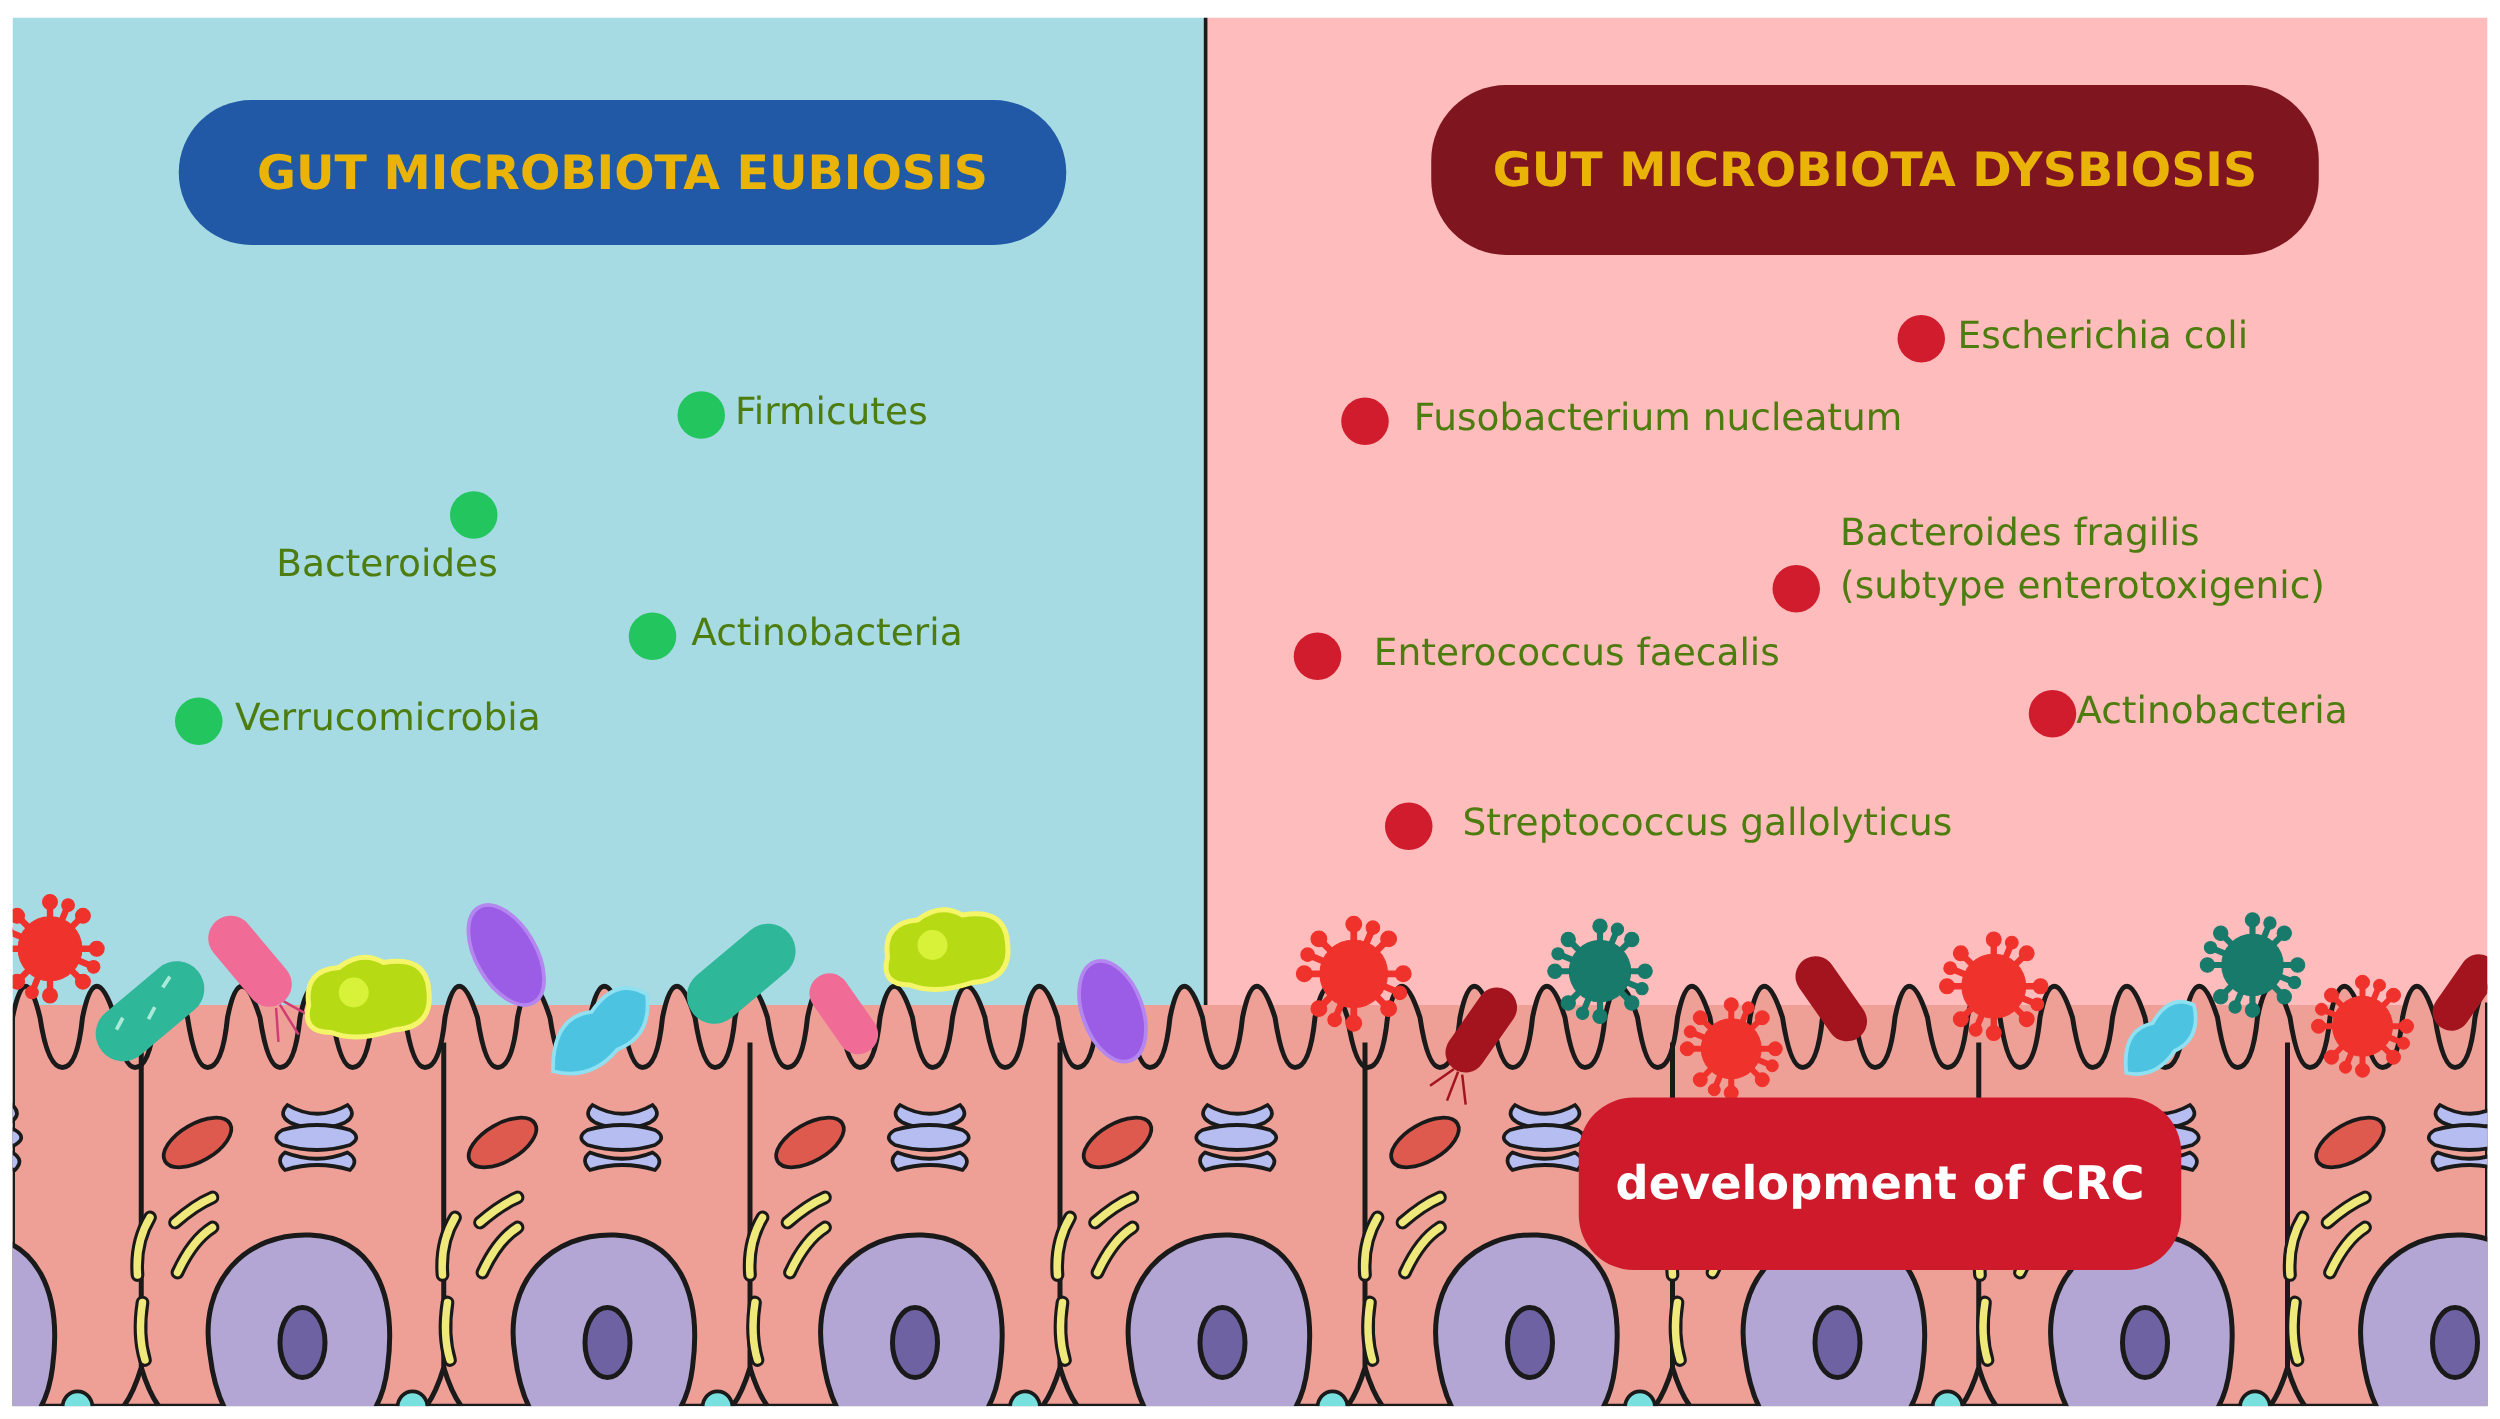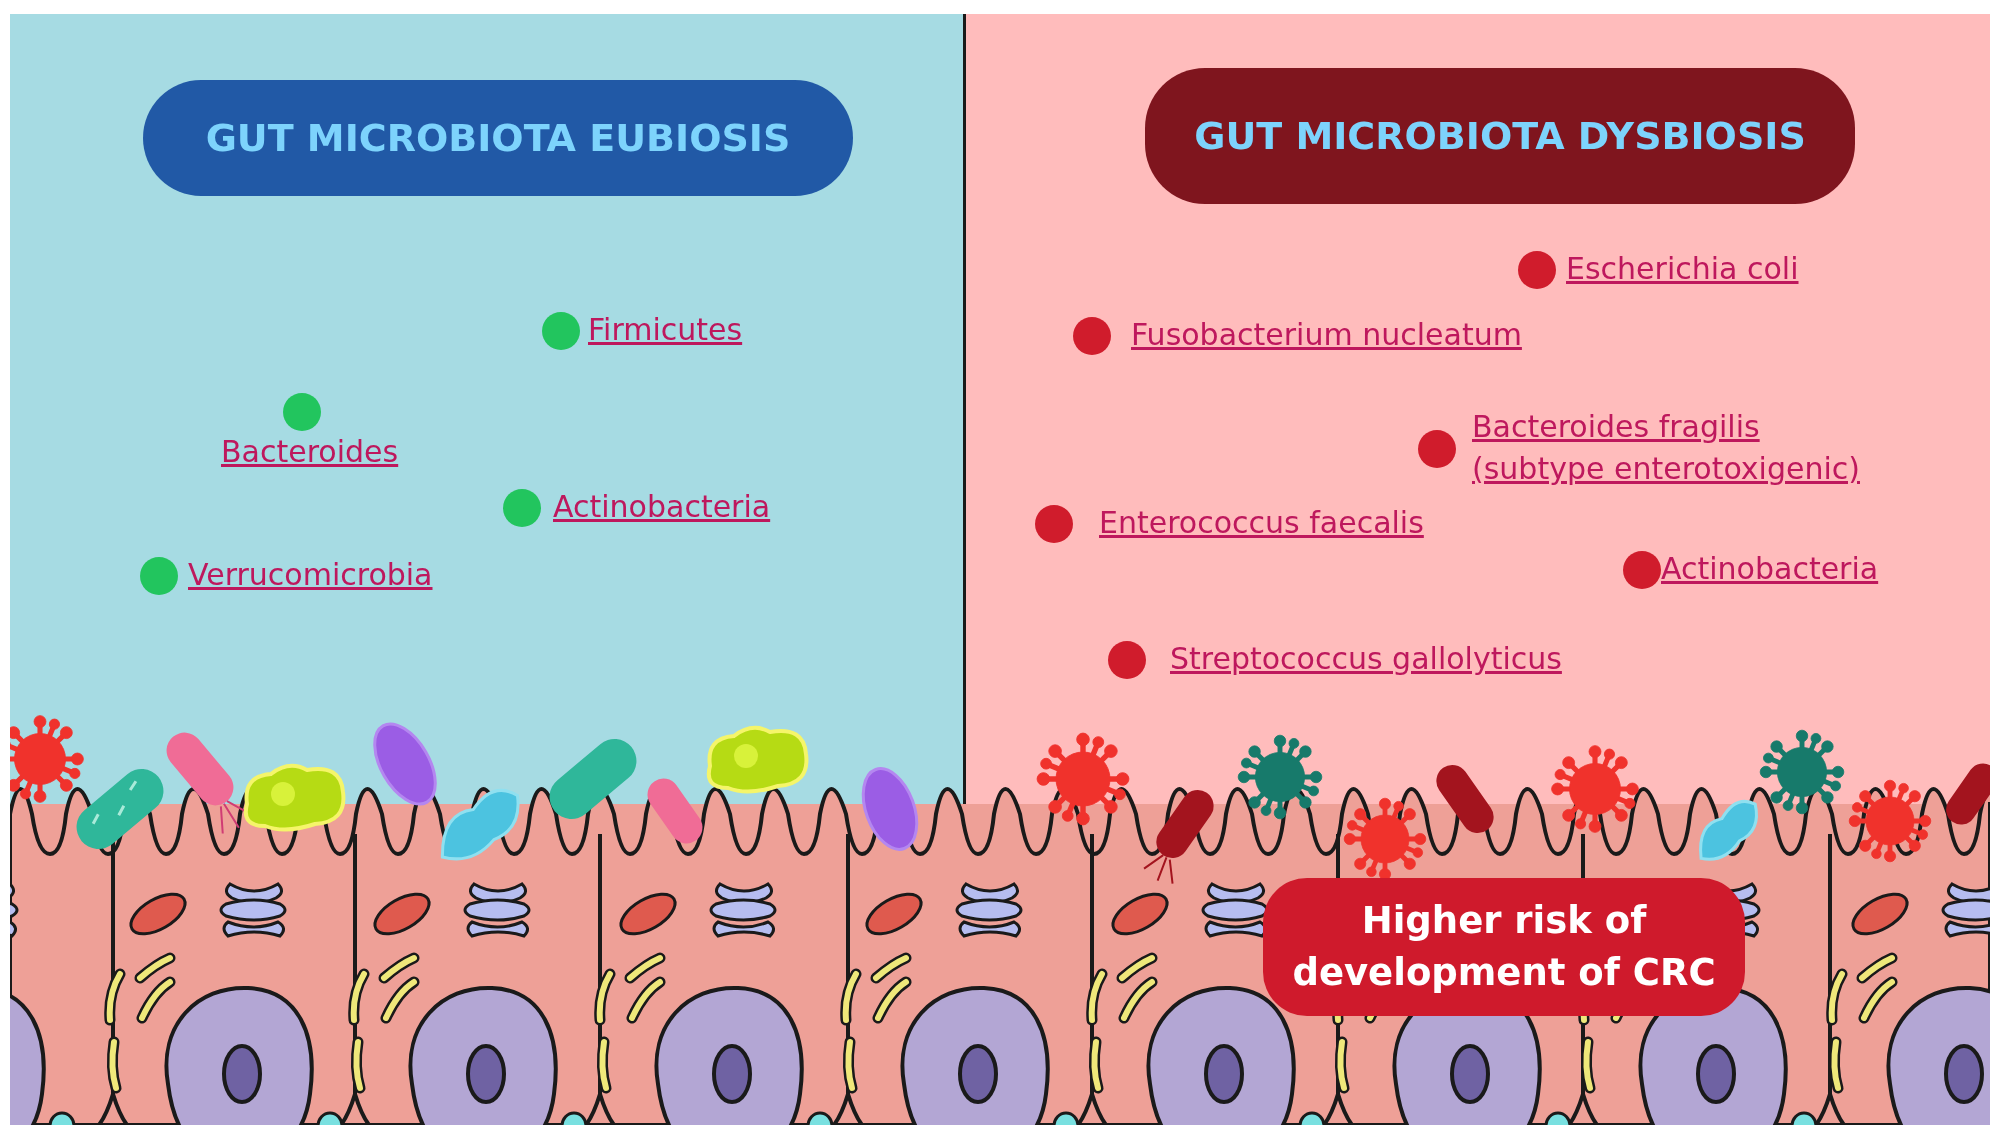--- a/index.html
+++ b/index.html
@@ -3,24 +3,24 @@
 <meta charset="utf-8">
 <style>
   html, body { margin: 0; padding: 0; background: #ffffff; }
   body { width: 2000px; height: 1135px; position: relative; overflow: hidden;
          font-family: "DejaVu Sans", "Liberation Sans", sans-serif; }
   .canvas { position: absolute; left: 10px; top: 14px; width: 1980px; height: 1111px; overflow: hidden; }
   .panel { position: absolute; top: 0; height: 1111px; }
   .panel.left { left: 0; width: 953px; }
   .panel.right { left: 956px; width: 1024px; }
   .divider { position: absolute; left: 953px; top: 0; width: 3px; height: 820px; background: #1a1a1a; }
-  .title-pill { position: absolute; border-radius: 60px; color: #7dd3fc; font-weight: bold;
+  .title-pill { position: absolute; border-radius: 60px; color: #eab308; font-weight: bold;
                 display: flex; align-items: center; justify-content: center;
                 font-size: 38px; letter-spacing: 0px; white-space: nowrap; }
-  .item { position: absolute; display: flex; align-items: center; font-size: 30px; color: #be185d; line-height: 42px; text-decoration: underline; }
+  .item { position: absolute; display: flex; align-items: flex-end; font-size: 30px; color: #4d7c0f; line-height: 42px; }
   .dot { width: 38px; height: 38px; border-radius: 50%; flex: 0 0 auto; margin-top: 2px; }
   .item .label { white-space: pre; }
   .cells-svg { position: absolute; left: 0; top: 0; }
   .risk-pill { position: absolute; left: 1253px; top: 864px; width: 482px; height: 138px;
                border-radius: 44px; color: #ffffff; font-weight: bold; font-size: 37px;
                display: flex; flex-direction: column; align-items: center; justify-content: center; line-height: 52px; }
 </style>
 </head>
 <body>
 
@@ -252,16 +252,15 @@
   <div class="item" style="left:1613px; top:534px;">
     <span class="dot" style="background:#d01c2c;"></span>
     <span class="label" style="margin-left:0px;">Actinobacteria</span>
   </div>
   <div class="item" style="left:1098px; top:624px;">
     <span class="dot" style="background:#d01c2c;"></span>
     <span class="label" style="margin-left:24px;">Streptococcus gallolyticus</span>
   </div>
 
   <div class="risk-pill" style="background:#cf1a2c;">
-    <span>Higher risk of</span>
     <span>development of CRC</span>
   </div>
 </div>
 
 </body></html>

